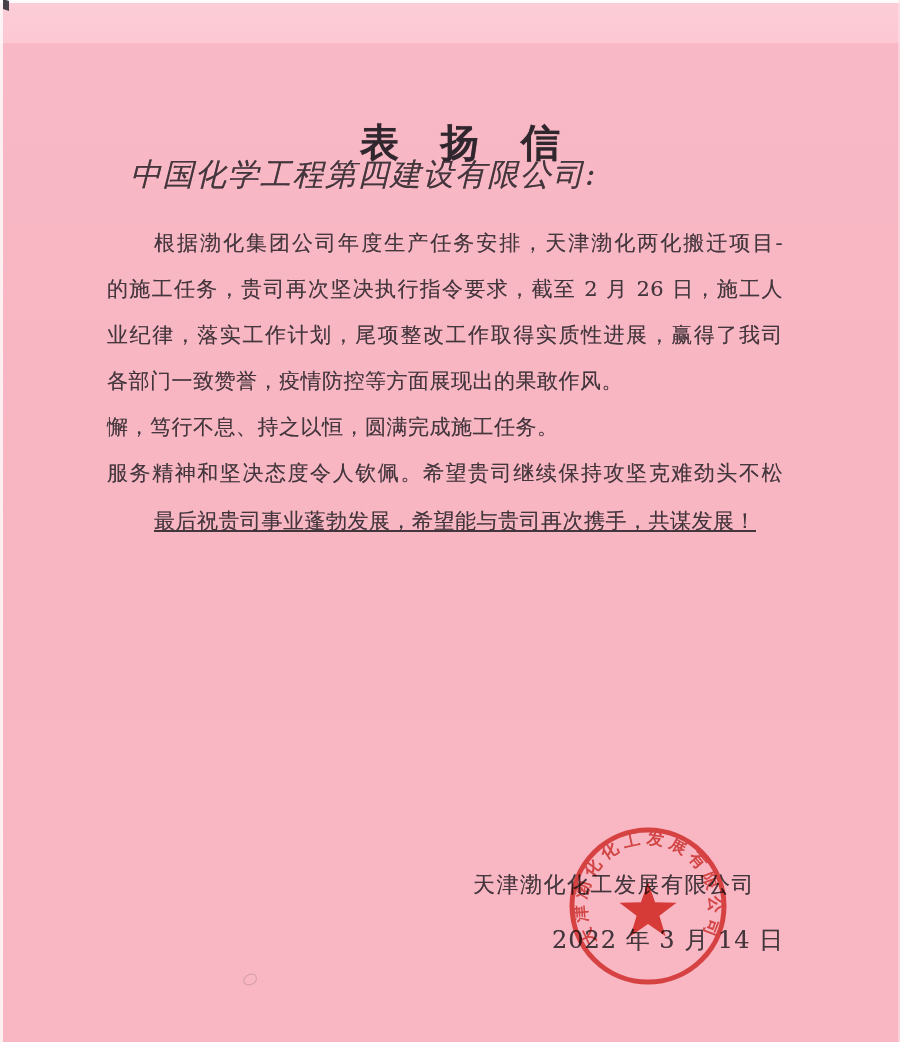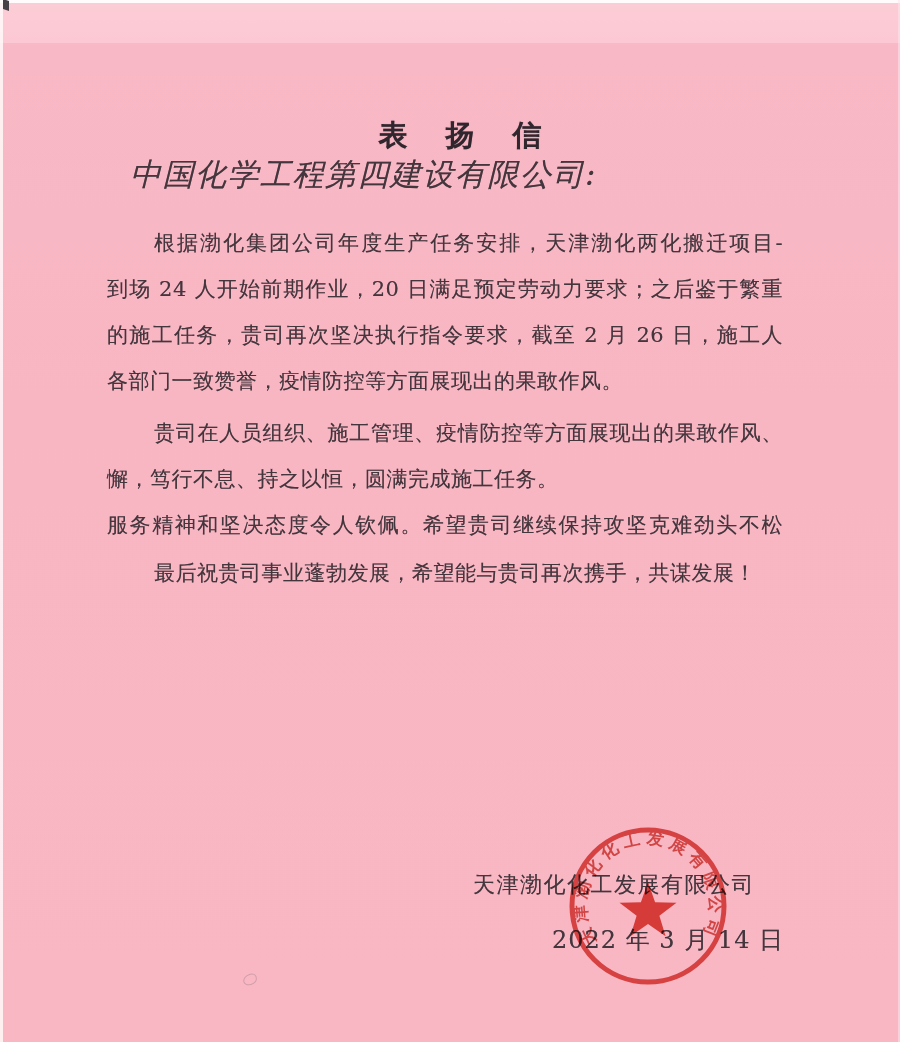--- a/index.html
+++ b/index.html
@@ -15,39 +15,39 @@
   .edge-left{position:absolute;left:0;top:0;width:3px;height:100%;background:rgba(255,252,252,.8);}
   .edge-right{position:absolute;right:0;top:0;width:2px;height:100%;background:rgba(255,230,236,.55);}
   .top-band{position:absolute;left:0;top:3px;width:100%;height:40px;background:rgba(255,226,233,.38);}
   .corner-mark{position:absolute;left:3px;top:0;width:6px;height:10px;background:#474247;transform:skewY(18deg);}
   .artifact{position:absolute;left:243px;top:974px;width:12px;height:9px;border:1px solid rgba(110,95,102,.28);border-radius:60% 40% 55% 45%;transform:rotate(-15deg);}
 
   .title{
     position:absolute;left:0;top:116px;width:100%;
     text-align:center;padding-left:34px;box-sizing:border-box;
     font-family:"DejaVu Sans","Liberation Sans",sans-serif;
-    font-weight:bold;font-size:29px;letter-spacing:14px;color:#30262d;
+    font-weight:bold;font-size:39px;letter-spacing:14px;color:#30262d;
     text-shadow:0 0 .7px rgba(48,38,45,.55);
   }
   .salutation{
     position:absolute;left:130px;top:154px;
     font-size:31px;letter-spacing:1.5px;
     text-shadow:0 0 .6px rgba(68,54,61,.5);
     font-style:italic;
   }
   .body-block{position:absolute;left:107px;top:220px;width:676px;}
   .line{
     height:46px;line-height:46px;font-size:21px;letter-spacing:.5px;
     white-space:nowrap;
     text-shadow:0 0 .6px rgba(68,54,61,.5);
   }
   .line.fill{white-space:normal;text-align:justify;text-align-last:justify;text-justify:inter-character;}
   .line.indent{padding-left:47px;}
   .line.gap-lg{margin-top:6px;}
-  .line.gap-sm{margin-top:2px;}
+  .line.gap-sm{margin-top:2px;text-decoration:underline;}
 
   .signature{
     position:absolute;top:870px;right:145px;
     font-size:22px;letter-spacing:1.5px;
     text-shadow:0 0 .6px rgba(68,54,61,.5);
   }
   .date{
     position:absolute;top:924px;left:552px;
     font-size:24px;letter-spacing:1px;
     text-shadow:0 0 .6px rgba(68,54,61,.5);
@@ -68,24 +68,23 @@
   <div class="edge-left"></div>
   <div class="edge-right"></div>
   <div class="corner-mark"></div>
   <div class="artifact"></div>
 
   <div class="title">表 扬 信</div>
   <div class="salutation">中国化学工程第四建设有限公司:</div>
 
   <div class="body-block">
     <div class="line fill indent">根据渤化集团公司年度生产任务安排，天津渤化两化搬迁项目-</div>
-    <div class="line fill">到场 24 人开始前期作业，20 日满足预定劳动力要求；之后鉴于繁重</div>
     <div class="line fill">的施工任务，贵司再次坚决执行指令要求，截至 2 月 26 日，施工人</div>
+    <div class="line fill">业纪律，落实工作计划，尾项整改工作取得实质性进展，赢得了我司</div>
     <div class="line">各部门一致赞誉，疫情防控等方面展现出的果敢作风。</div>
-    <div class="line fill indent gap-lg">贵司在人员组织、施工管理、疫情防控等方面展现出的果敢作风、</div>
     <div class="line">懈，笃行不息、持之以恒，圆满完成施工任务。</div>
     <div class="line fill">服务精神和坚决态度令人钦佩。希望贵司继续保持攻坚克难劲头不松</div>
     <div class="line indent gap-sm">最后祝贵司事业蓬勃发展，希望能与贵司再次携手，共谋发展！</div>
   </div>
 
   <div class="signature">天津渤化化工发展有限公司</div>
   <div class="date">2022 年 3 月 14 日</div>
 
   <svg class="seal" width="200" height="200" viewBox="0 0 200 200">
     <circle cx="100" cy="100" r="76" fill="none" stroke="#d8453d" stroke-width="5"></circle>

